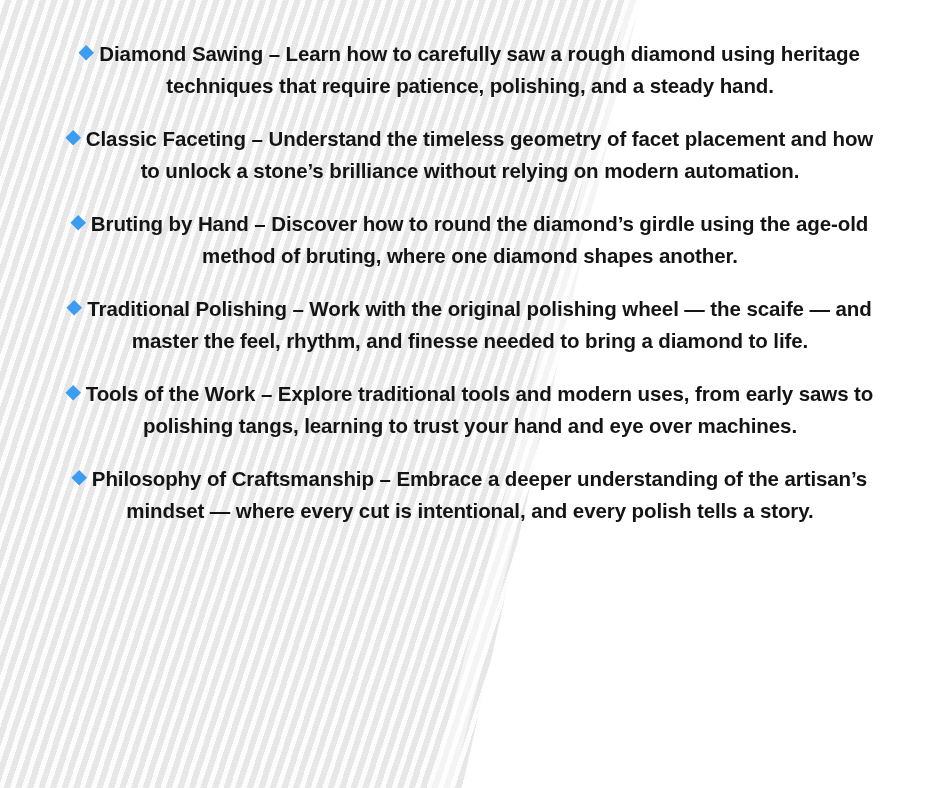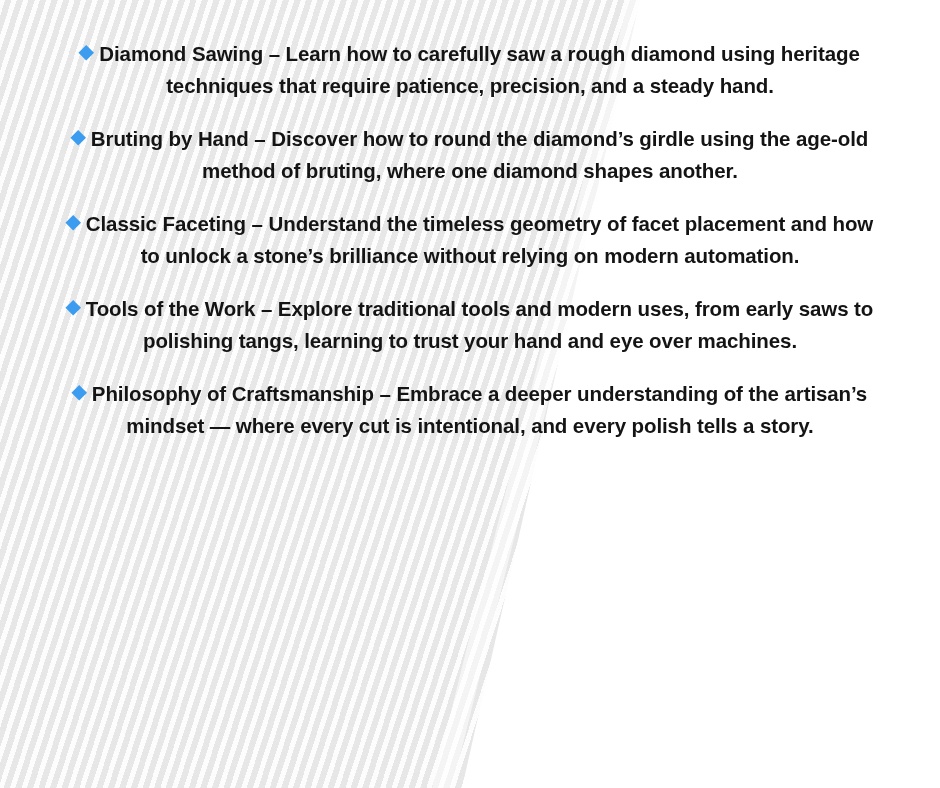--- a/index.html
+++ b/index.html
@@ -86,31 +86,34 @@
 <div id="bg-wedge">
   <svg viewBox="0 0 940 788" preserveAspectRatio="none" aria-hidden="true">
     <polygon points="640,0 940,0 940,788 462,788" fill="#ffffff"></polygon>
     <polygon points="628,0 648,0 452,788 432,788" fill="#ffffff" opacity="0.55"></polygon>
   </svg>
 </div>
 
 <div id="content">
 
   <p class="bullet-item">
-    <span class="diamond-icon"></span><span class="term">Diamond Sawing</span> <span class="dash">–</span> <span class="desc">Learn how to carefully saw a rough diamond using heritage techniques that require patience, precision, and a steady hand.</span>
+    <span class="diamond-icon"></span><span class="term">Diamond Sawing</span> <span class="dash">–</span> <span class="desc">Learn how to carefully saw a rough diamond using heritage techniques that require patience, polishing, and a steady hand.</span>
+  </p>
+
+  <p class="bullet-item">
+    <span class="diamond-icon"></span><span class="term">Classic Faceting</span> <span class="dash">–</span> <span class="desc">Understand the timeless geometry of facet placement and how to unlock a stone’s brilliance without relying on modern automation.</span>
   </p>
 
   <p class="bullet-item">
     <span class="diamond-icon"></span><span class="term">Bruting by Hand</span> <span class="dash">–</span> <span class="desc">Discover how to round the diamond’s girdle using the age-old method of bruting, where one diamond shapes another.</span>
   </p>
 
   <p class="bullet-item">
-    <span class="diamond-icon"></span><span class="term">Classic Faceting</span> <span class="dash">–</span> <span class="desc">Understand the timeless geometry of facet placement and how to unlock a stone’s brilliance without relying on modern automation.</span>
+    <span class="diamond-icon"></span><span class="term">Traditional Polishing</span> <span class="dash">–</span> <span class="desc">Work with the original polishing wheel — the scaife — and master the feel, rhythm, and finesse needed to bring a diamond to life.</span>
   </p>
-
 
   <p class="bullet-item">
     <span class="diamond-icon"></span><span class="term">Tools of the Work</span> <span class="dash">–</span> <span class="desc">Explore traditional tools and modern uses, from early saws to polishing tangs, learning to trust your hand and eye over machines.</span>
   </p>
 
   <p class="bullet-item">
     <span class="diamond-icon"></span><span class="term">Philosophy of Craftsmanship</span> <span class="dash">–</span> <span class="desc">Embrace a deeper understanding of the artisan’s mindset — where every cut is intentional, and every polish tells a story.</span>
   </p>
 
 </div>

